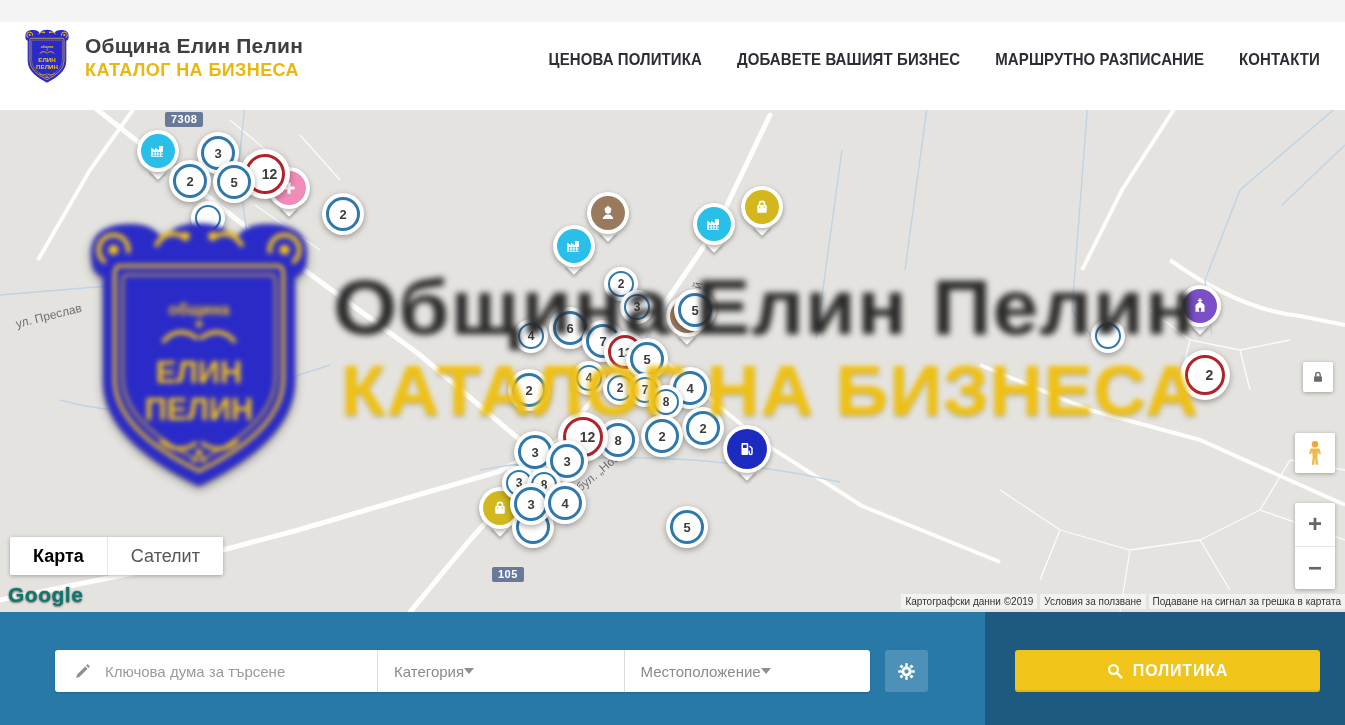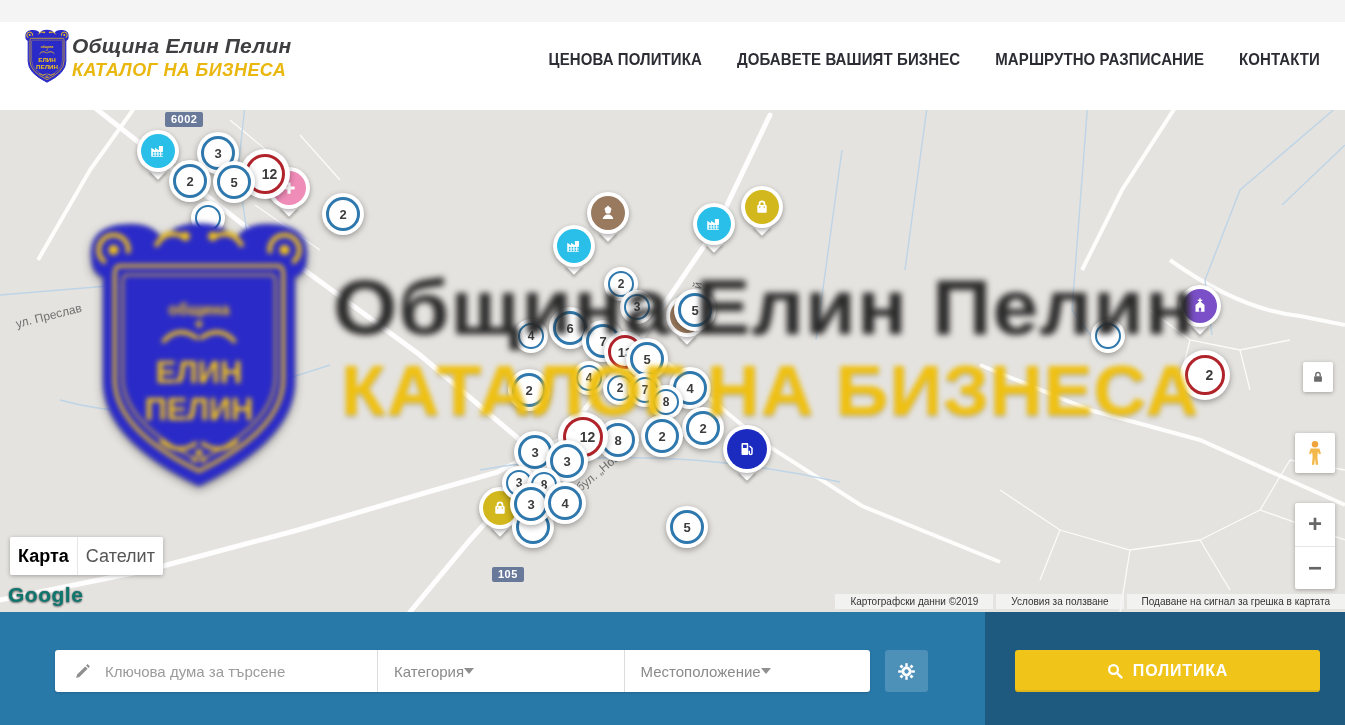--- a/index.html
+++ b/index.html
@@ -5,21 +5,21 @@
   html,body{margin:0;padding:0;}
   body{width:1345px;height:725px;position:relative;overflow:hidden;
        font-family:"Liberation Sans",sans-serif;background:#fff;}
 
   
   .header{position:absolute;left:0;top:0;width:1345px;height:110px;background:#fff;
           border-bottom:1px solid #e3e3e3;}
   .header-topstrip{position:absolute;left:0;top:0;width:100%;height:22px;background:#f5f4f4;}
   .logo{position:absolute;left:24px;top:27px;display:flex;align-items:center;cursor:pointer;}
   .logo-crest{width:46px;height:61px;}
-  .logo-text{margin-left:2px;font-style:italic;}
+  .logo-text{margin-left:15px;}
   .logo-title{font-size:21px;font-weight:700;color:#3f3f42;letter-spacing:.2px;}
   .logo-sub{font-size:18px;font-weight:700;color:#eab70f;letter-spacing:.4px;margin-top:2px;}
   .nav{position:absolute;right:25px;top:50px;display:flex;gap:35px;}
   .nav a{font-size:15px;font-weight:700;color:#2c2c34;text-decoration:none;letter-spacing:.1px;
          transform:scaleY(1.12);}
 
   
   .map{position:absolute;left:0;top:110px;width:1345px;height:502px;background:#e5e3df;overflow:hidden;}
   .map svg.roads{position:absolute;left:0;top:0;}
   .road{stroke:#ffffff;stroke-width:5;fill:none;stroke-linecap:round;opacity:.95;}
@@ -56,27 +56,27 @@
   .wm-crest{left:85px;top:100px;width:228px;height:302px;filter:blur(2.4px) drop-shadow(0 3px 4px rgba(0,0,0,.45));}
   .wm-title{left:333px;top:152px;font-size:78px;font-weight:700;color:#2a2a2a;white-space:nowrap;
             filter:blur(3px);transform:scaleX(1.06);transform-origin:left top;letter-spacing:1px;}
   .wm-sub{left:341px;top:240px;font-size:71px;font-weight:700;color:#efc011;white-space:nowrap;
           filter:blur(2.6px);transform:scaleX(1.03);transform-origin:left top;letter-spacing:1px;
           text-shadow:0 2px 3px rgba(0,0,0,.25);}
 
   
   .maptype{position:absolute;left:10px;top:427px;display:flex;box-shadow:0 1px 4px rgba(0,0,0,.3);
            border-radius:2px;overflow:hidden;}
-  .maptype div{background:#fff;height:38px;display:flex;align-items:center;padding:0 8px;font-size:18px;cursor:pointer;}
+  .maptype div{background:#fff;height:38px;display:flex;align-items:center;padding:0 23px;font-size:18px;cursor:pointer;}
   .maptype .active{font-weight:700;color:#000;}
   .maptype .inactive{color:#565656;border-left:1px solid #e6e6e6;}
   .google-logo{position:absolute;left:8px;bottom:5px;font-size:21px;font-weight:700;color:#0f766e;letter-spacing:.5px;
                text-shadow:0 0 2px #8a8a8a,0 1px 2px #777,0 0 1px #999;}
   .attribution{position:absolute;right:0;bottom:3px;display:flex;gap:3px;}
-  .attribution span{background:rgba(245,245,245,.85);color:#333;font-size:10px;padding:2px 15px;white-space:nowrap;}
+  .attribution span{background:rgba(245,245,245,.85);color:#333;font-size:10px;padding:2px 4px;white-space:nowrap;}
   .gm-btn{position:absolute;background:#fff;box-shadow:0 1px 4px rgba(0,0,0,.3);border-radius:2px;
           display:flex;align-items:center;justify-content:center;cursor:pointer;}
   .lock-btn{left:1303px;top:252px;width:30px;height:30px;}
   .pegman-btn{left:1295px;top:323px;width:40px;height:40px;}
   .zoomctl{position:absolute;left:1295px;top:393px;width:40px;height:86px;background:#fff;border-radius:2px;
            box-shadow:0 1px 4px rgba(0,0,0,.3);display:flex;flex-direction:column;}
   .zoomctl div{flex:1;display:flex;align-items:center;justify-content:center;font-size:24px;font-weight:700;
                color:#666;cursor:pointer;}
   .zoomctl .zin{border-bottom:1px solid #e6e6e6;}
 
@@ -172,21 +172,21 @@
     <path class="blueline" d="M1345 -10 L1240 80 L1205 170 L1212 225"></path>
     <path class="blueline" d="M1345 35 L1282 95"></path>
     <path class="blueline" d="M480 360 Q650 330 840 372"></path>
     <path class="blueline" d="M60 290 Q140 312 215 292 L330 255"></path>
   </svg>
 
   <div id="street-labels">
       <span class="street-label" style="left: 16px; top: 207px; transform: rotate(-14deg);">ул. Преслав</span>
       <span class="street-label" style="left: 578px; top: 372px; transform: rotate(-40deg);">бул. „Новосел</span>
       <span class="street-label" style="left: 694px; top: 185px; transform: rotate(-78deg);">ций</span>
-      <span class="road-badge" style="left: 165px; top: 2px;">6002</span>
+      <span class="road-badge" style="left: 165px; top: 2px;">7308</span>
       <span class="road-badge" style="left: 492px; top: 457px;">105</span>
     </div>
   <div id="markers">
       <div class="pin" style="left: 137px; top: 20px; color: rgb(41, 191, 232);">
         <div class="pin-inner">
           <div class="pin-dot" style="color: rgb(41, 191, 232);">
             <svg width="18" height="18" viewBox="0 0 16 16">
               <path fill="#fff" d="M2 13 V5 l3.4 2.3 V5 l3.4 2.3 V3.6 h3.6 V13 Z"></path>
               <g fill="currentColor">
                 <rect x="3.4" y="8.8" width="1.5" height="1.5"></rect>

